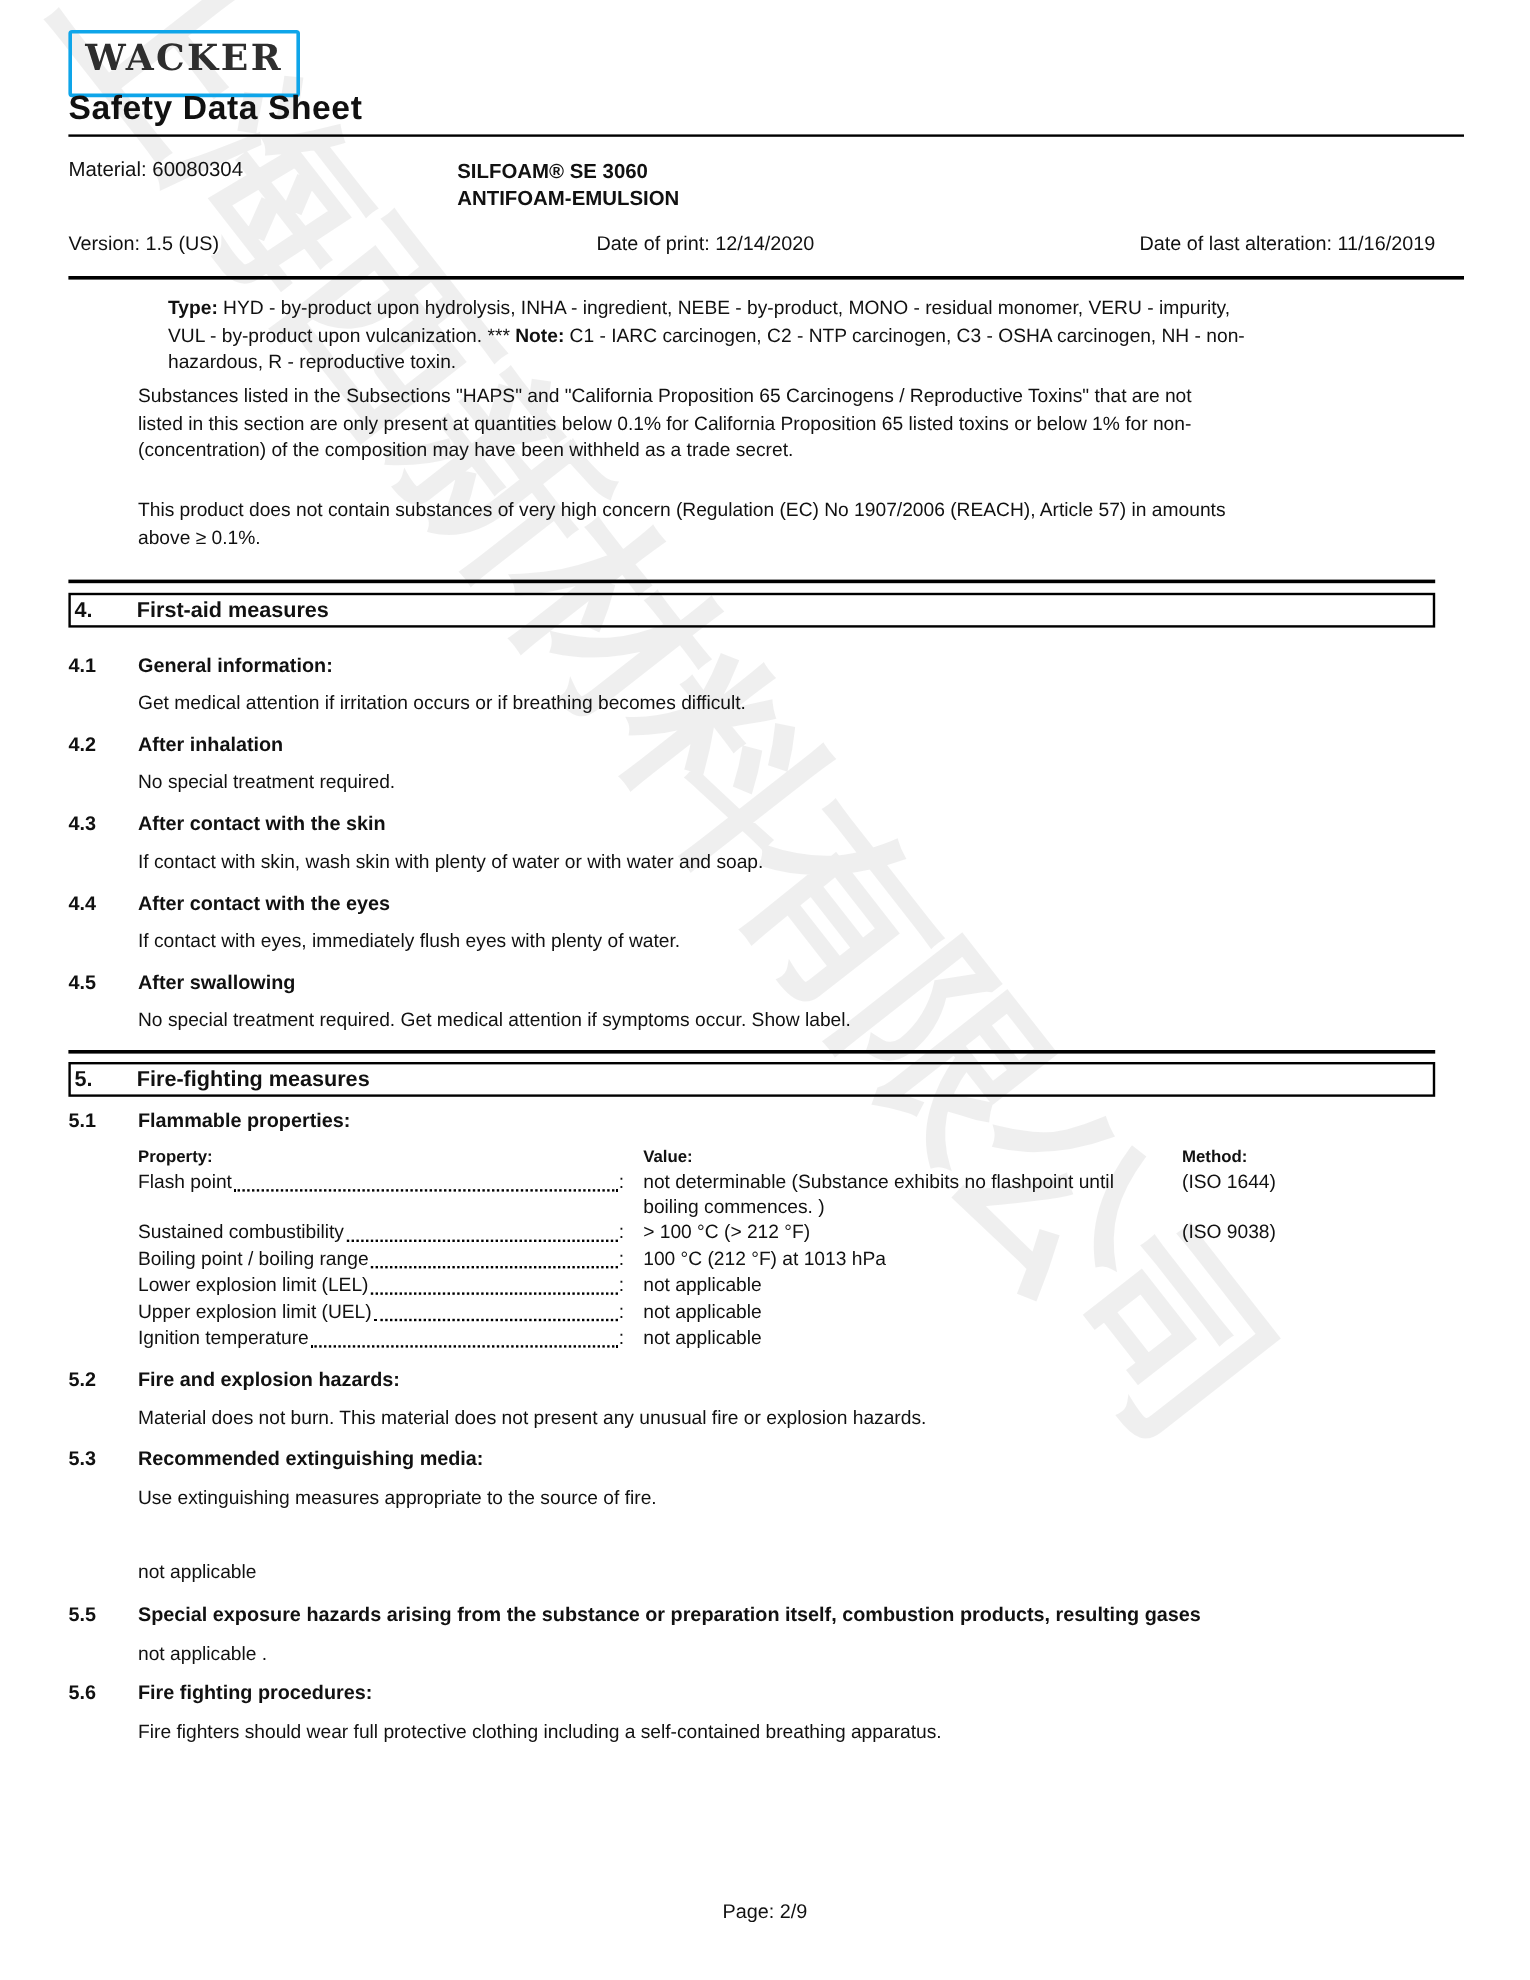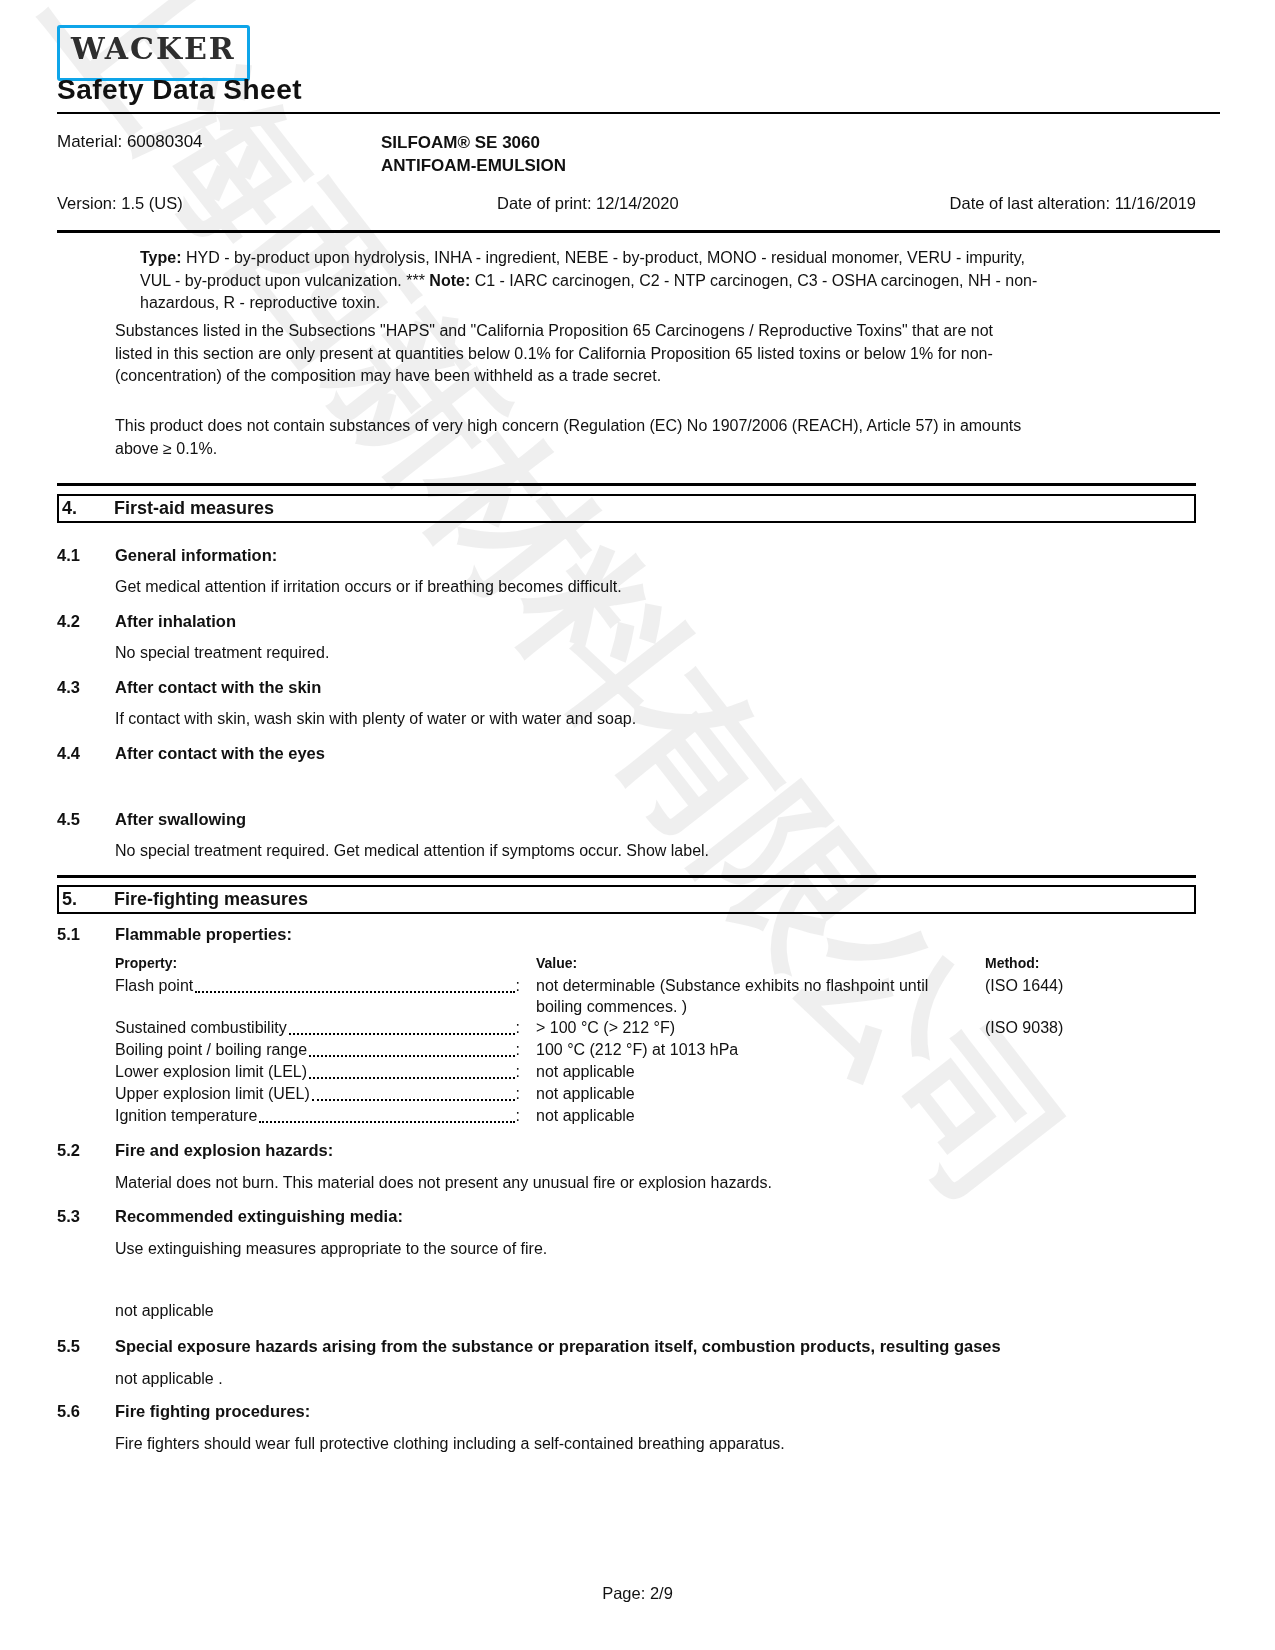--- a/index.html
+++ b/index.html
@@ -120,20 +120,21 @@
     <div class="abs item" style="top:545px"><span class="inum">4.1</span><span>General information:</span></div>
     <div class="abs ibody" style="top:576px">Get medical attention if irritation occurs or if breathing becomes difficult.</div>
 
     <div class="abs item" style="top:611px"><span class="inum">4.2</span><span>After inhalation</span></div>
     <div class="abs ibody" style="top:642px">No special treatment required.</div>
 
     <div class="abs item" style="top:677px"><span class="inum">4.3</span><span>After contact with the skin</span></div>
     <div class="abs ibody" style="top:708px">If contact with skin, wash skin with plenty of water or with water and soap.</div>
 
     <div class="abs item" style="top:743px"><span class="inum">4.4</span><span>After contact with the eyes</span></div>
+    <div class="abs ibody" style="top:774px">If contact with eyes, immediately flush eyes with plenty of water.</div>
 
     <div class="abs item" style="top:809px"><span class="inum">4.5</span><span>After swallowing</span></div>
     <div class="abs ibody" style="top:840px">No special treatment required. Get medical attention if symptoms occur. Show label.</div>
 
     <div class="abs sec-rule" style="top:875px"></div>
     <div class="abs sec-box" style="top:885px">
       <span class="sec-num">5.</span>
       <span>Fire-fighting measures</span>
     </div>
 

